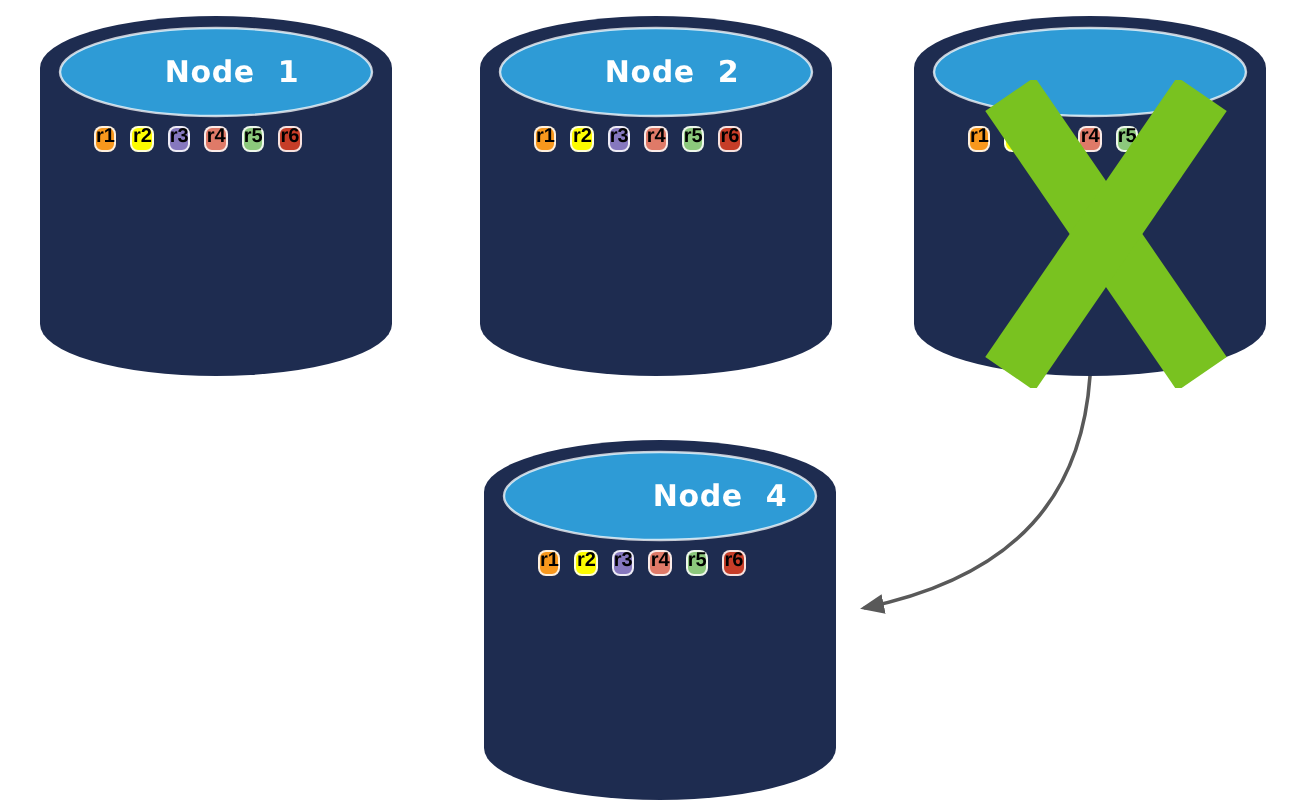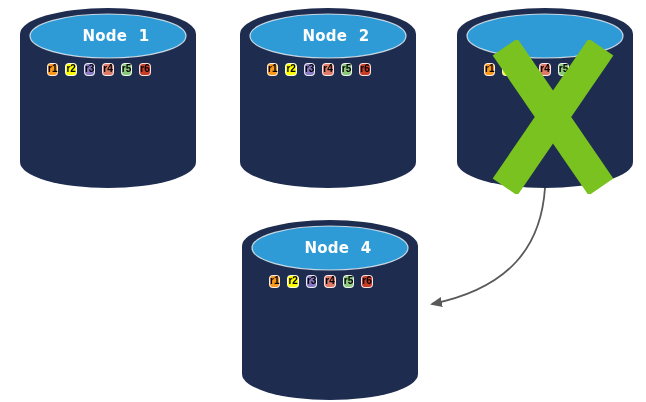--- a/index.html
+++ b/index.html
@@ -89,21 +89,21 @@
         <div class="row-bar" style="background: rgb(134, 120, 190);">r3</div>
         <div class="row-bar" style="background: rgb(223, 122, 104);">r4</div>
         <div class="row-bar" style="background: rgb(140, 200, 124);">r5</div>
         <div class="row-bar" style="background: rgb(198, 61, 40);">r6</div>
       </div>
     <svg class="cross-overlay" viewBox="0 0 126 154" aria-hidden="true">
       <line x1="15" y1="7" x2="111" y2="147"></line>
       <line x1="111" y1="7" x2="15" y2="147"></line>
     </svg>
   </div>
-    <div class="node" style="left: 242px; top: 220px;">
+    <div class="node" style="left: 242px; top: 220px; padding-left: 44px;">
     <svg class="cyl" viewBox="0 0 176 180" aria-hidden="true">
       <path class="cyl-body" d="M0,26 A88,26 0 0 1 176,26 L176,154 A88,26 0 0 1 0,154 Z"></path>
       <ellipse class="cyl-lid" cx="88" cy="28" rx="78" ry="22"></ellipse>
     </svg>
     <div class="node-label">Node 4</div>
     <div class="rows">
         <div class="row-bar" style="background: rgb(248, 152, 29);">r1</div>
         <div class="row-bar" style="background: rgb(253, 253, 0);">r2</div>
         <div class="row-bar" style="background: rgb(134, 120, 190);">r3</div>
         <div class="row-bar" style="background: rgb(223, 122, 104);">r4</div>

